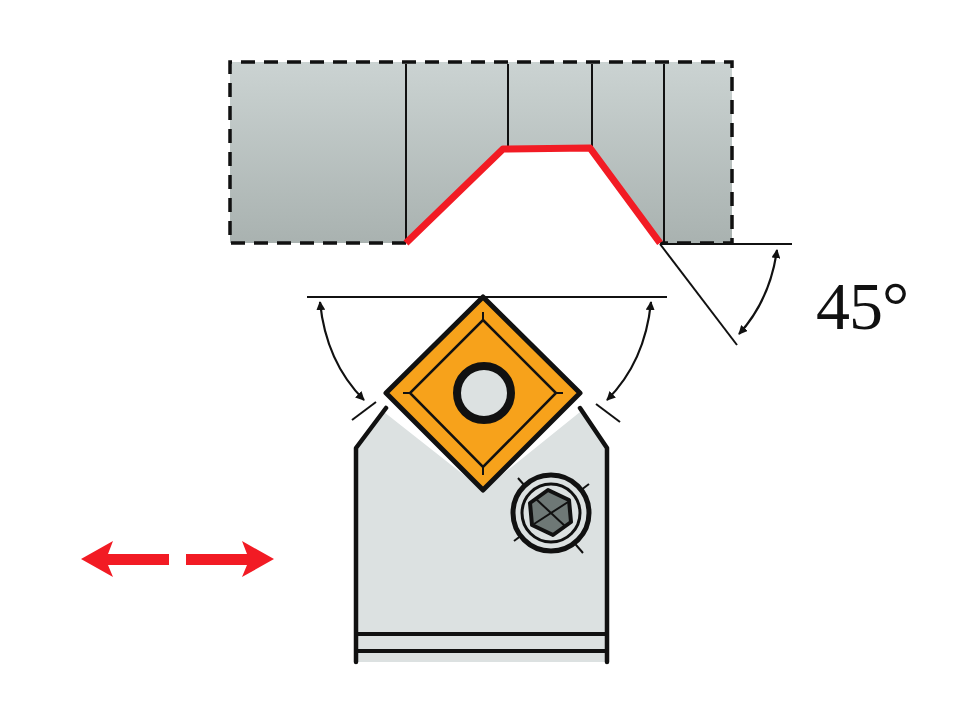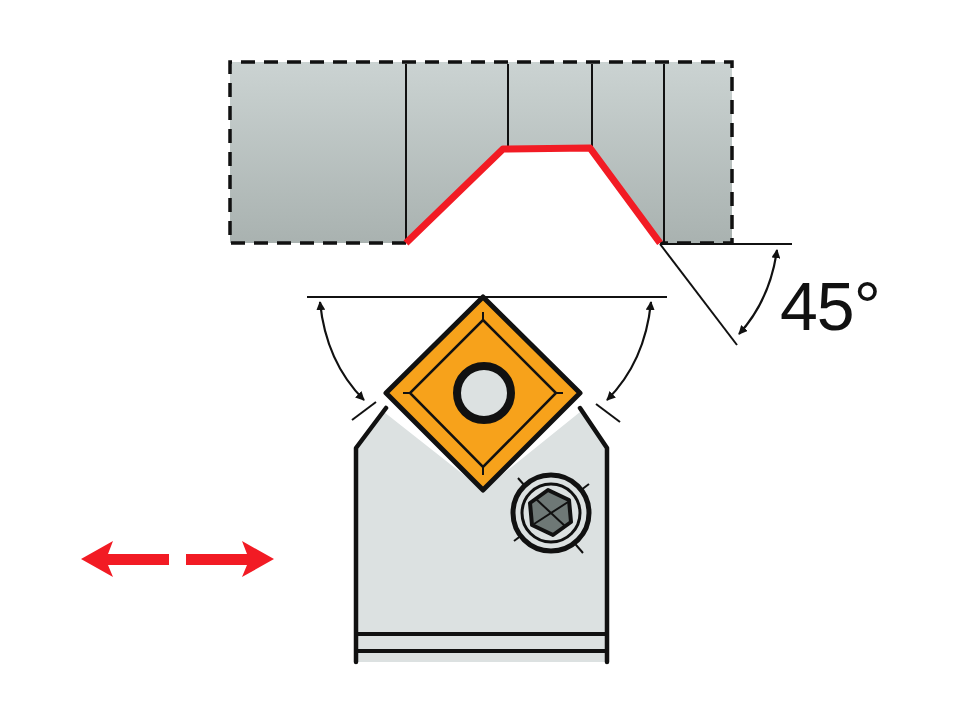--- a/index.html
+++ b/index.html
@@ -1,21 +1,21 @@
 <!DOCTYPE html>
 <html><head>
   <meta charset="utf-8">
   <style>
     html, body { margin: 0; padding: 0; background: #ffffff; }
     body { width: 960px; height: 725px; overflow: hidden; position: relative; }
     #canvas { position: absolute; left: 0; top: 0; width: 960px; height: 725px; }
     .angle-label {
       position: absolute;
-      left: 780px; top: 272px;
-      font-family: Liberation Sans, sans-serif;
+      left: 816px; top: 272px;
+      font-family: Liberation Serif, serif;
       font-size: 68px;
       line-height: 1;
       color: #111111;
       letter-spacing: -1px;
     }
   </style>
 </head>
 <body>
 
 <svg id="canvas" width="960" height="725" viewBox="0 0 960 725" xmlns="http://www.w3.org/2000/svg">

